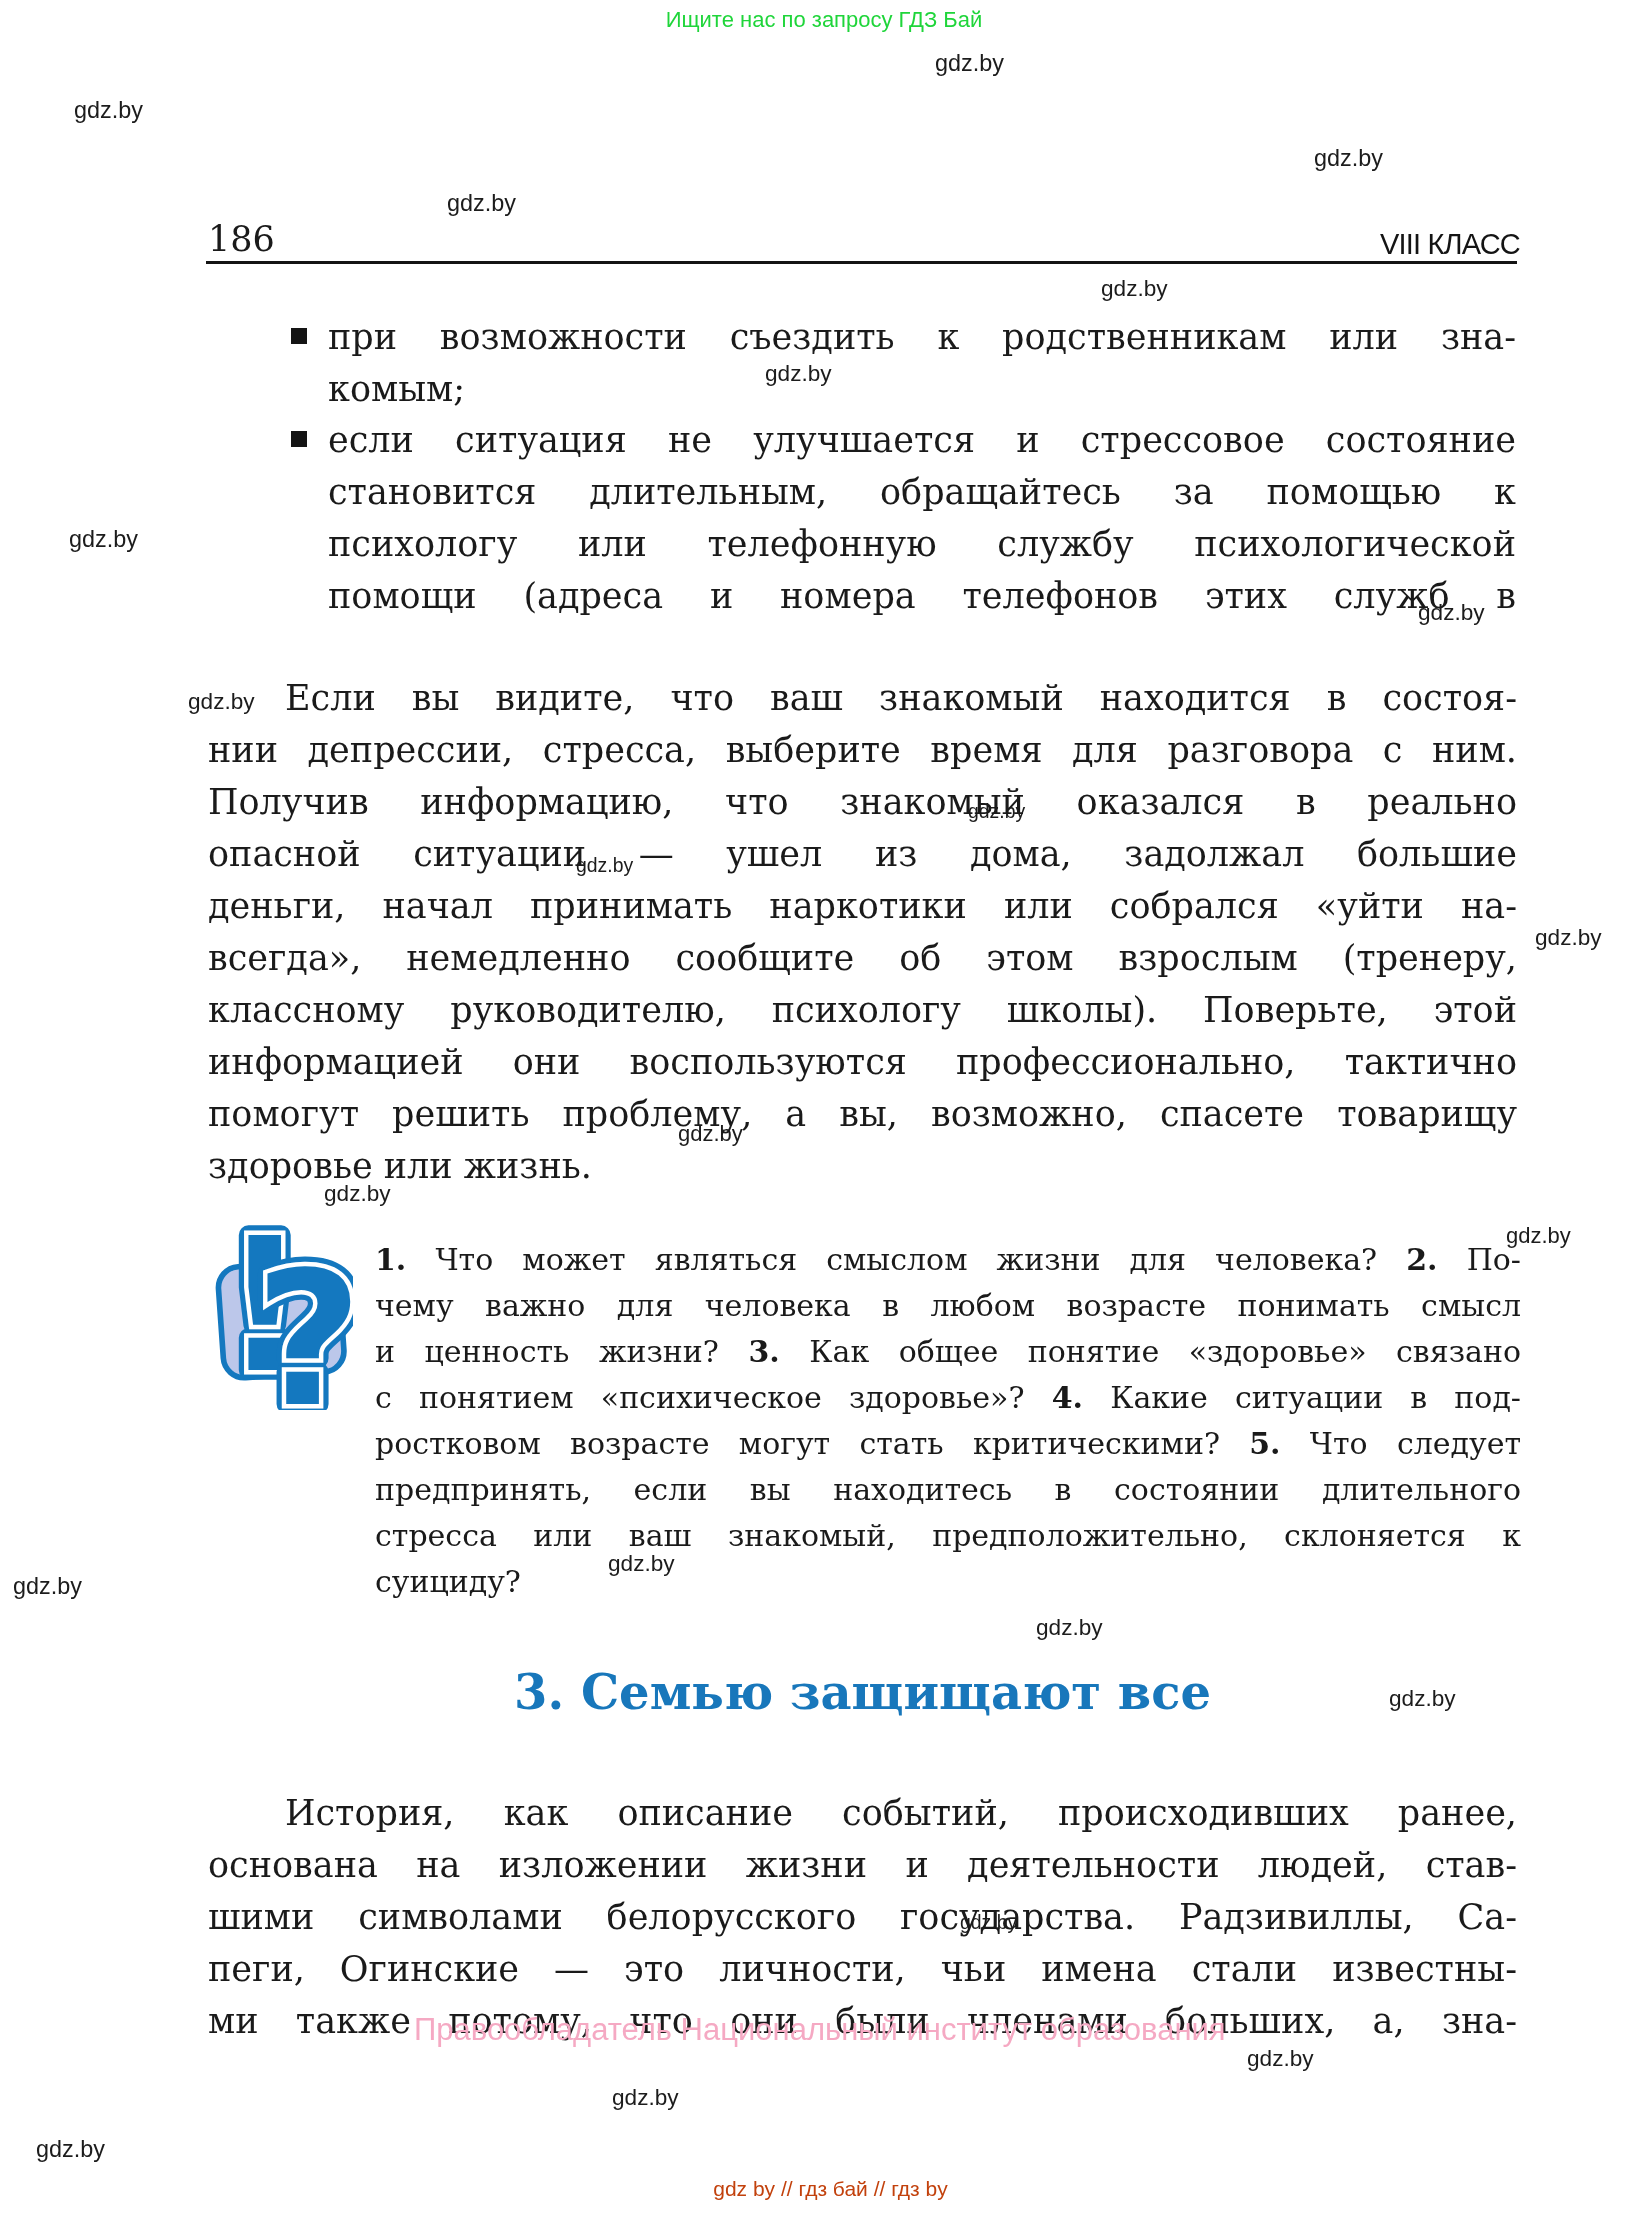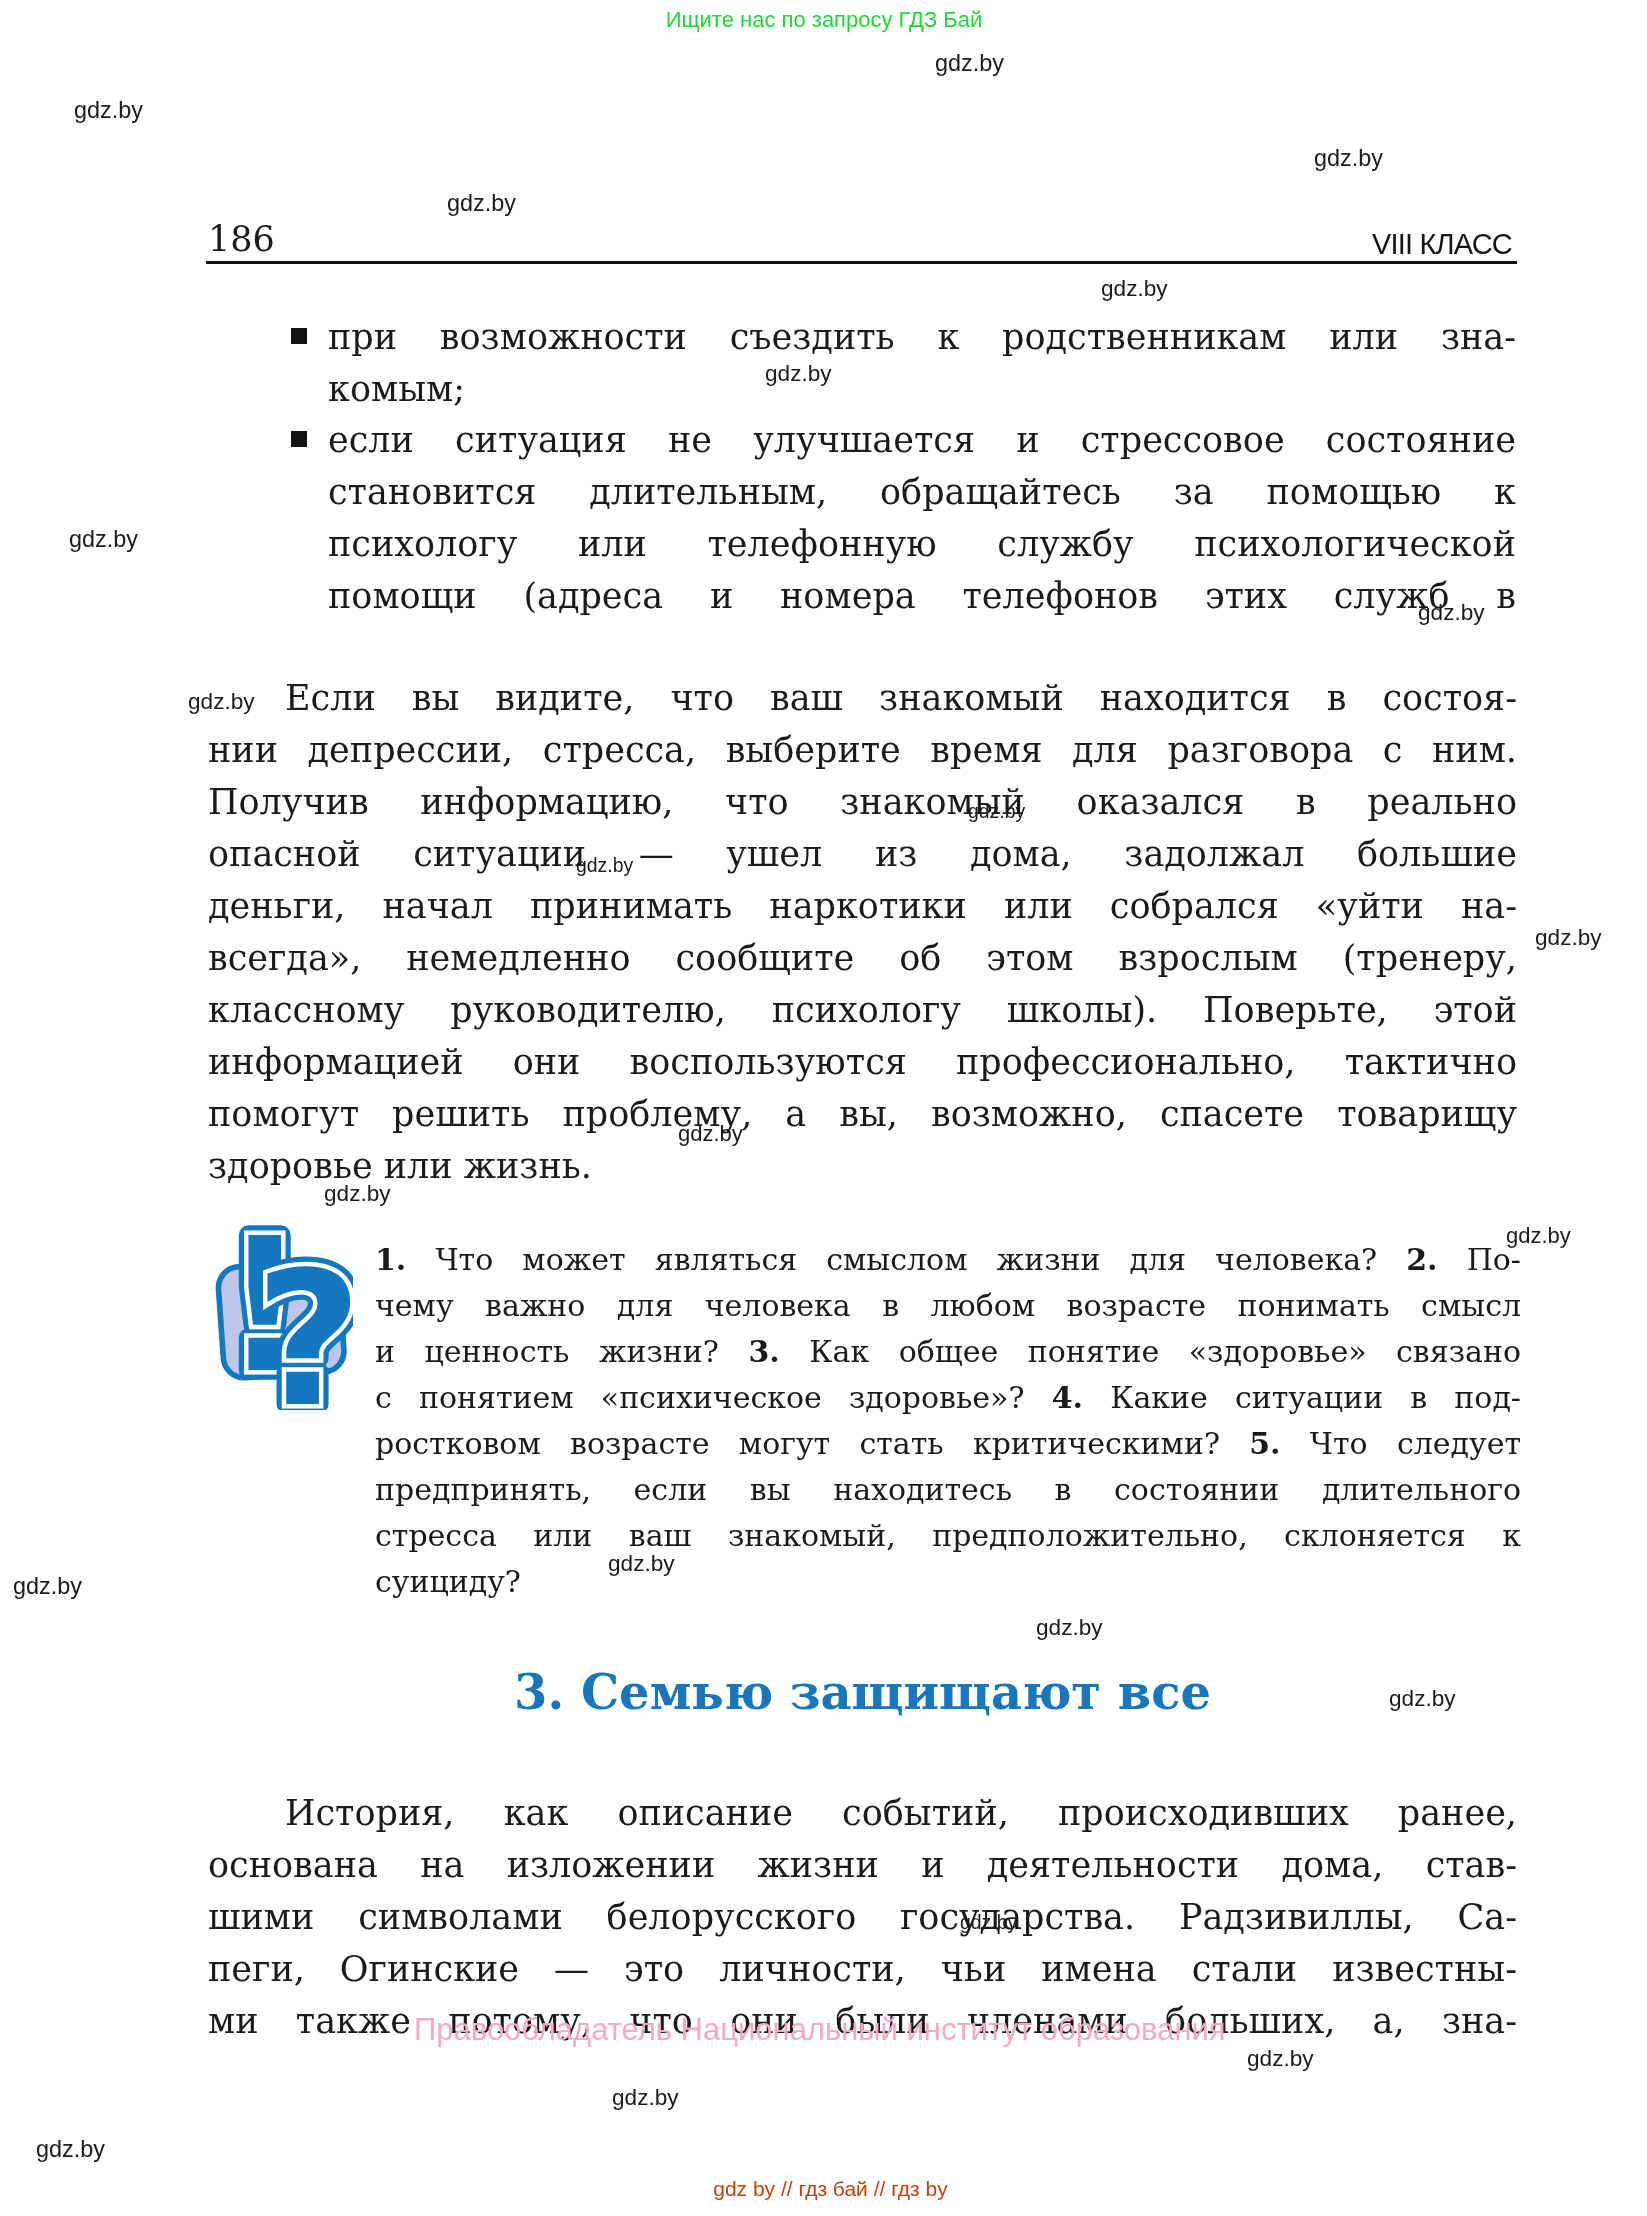--- a/index.html
+++ b/index.html
@@ -7,21 +7,21 @@
   .page{position:relative;width:1648px;height:2216px;background:#ffffff;overflow:hidden;
         font-family:"DejaVu Serif",serif;color:#1a1a1a;}
   .abs{position:absolute;}
 
   .promo{position:absolute;left:0;right:0;top:6.5px;text-align:center;
          font-family:"Liberation Sans",sans-serif;font-size:22px;color:#1fd53a;}
 
   .wm{position:absolute;font-family:"Liberation Sans",sans-serif;color:#1c1c1c;white-space:nowrap;}
 
   .pgnum{position:absolute;left:208px;top:219px;font-size:35px;}
-  .klass{position:absolute;right:136px;top:228px;font-family:"Liberation Sans",sans-serif;
+  .klass{position:absolute;right:128px;top:228px;font-family:"Liberation Sans",sans-serif;
          font-size:29px;letter-spacing:-0.8px;color:#141414;}
   .rule{position:absolute;left:206px;top:261px;width:1311px;height:3.2px;background:#141414;}
 
   .bullet-sq{position:absolute;width:16px;height:16px;background:#141414;}
 
   .lines{position:absolute;}
   .tl{height:52px;line-height:52px;font-size:35px;text-align:justify;}
   .questions .tl{height:46px;line-height:46px;font-size:30px;}
   .tl b{font-weight:700;}
 
@@ -120,21 +120,21 @@
       <div class="tl" style="text-align-last: justify;">ростковом возрасте могут стать критическими? <b>5.</b> Что следует</div>
       <div class="tl" style="text-align-last: justify;">предпринять, если вы находитесь в состоянии длительного</div>
       <div class="tl" style="text-align-last: justify;">стресса или ваш знакомый, предположительно, склоняется к</div>
       <div class="tl" style="text-align-last: left;">суициду?</div>
     </div>
 
   <div class="heading">3. Семью защищают все</div>
 
   <div class="lines" style="left:208px;top:1787px;width:1309px">
       <div class="tl" style="text-indent: 77px; text-align-last: justify;">История, как описание событий, происходивших ранее,</div>
-      <div class="tl" style="text-align-last: justify;">основана на изложении жизни и деятельности дома, став-</div>
+      <div class="tl" style="text-align-last: justify;">основана на изложении жизни и деятельности людей, став-</div>
       <div class="tl" style="text-align-last: justify;">шими символами белорусского государства. Радзивиллы, Са-</div>
       <div class="tl" style="text-align-last: justify;">пеги, Огинские — это личности, чьи имена стали известны-</div>
       <div class="tl" style="text-align-last: justify;">ми также потому, что они были членами больших, а, зна-</div>
     </div>
 
   <div class="copyright">Правообладатель Национальный институт образования</div>
 
   <div class="links">gdz by  //  гдз бай  //  гдз by</div>
 
 </div>

